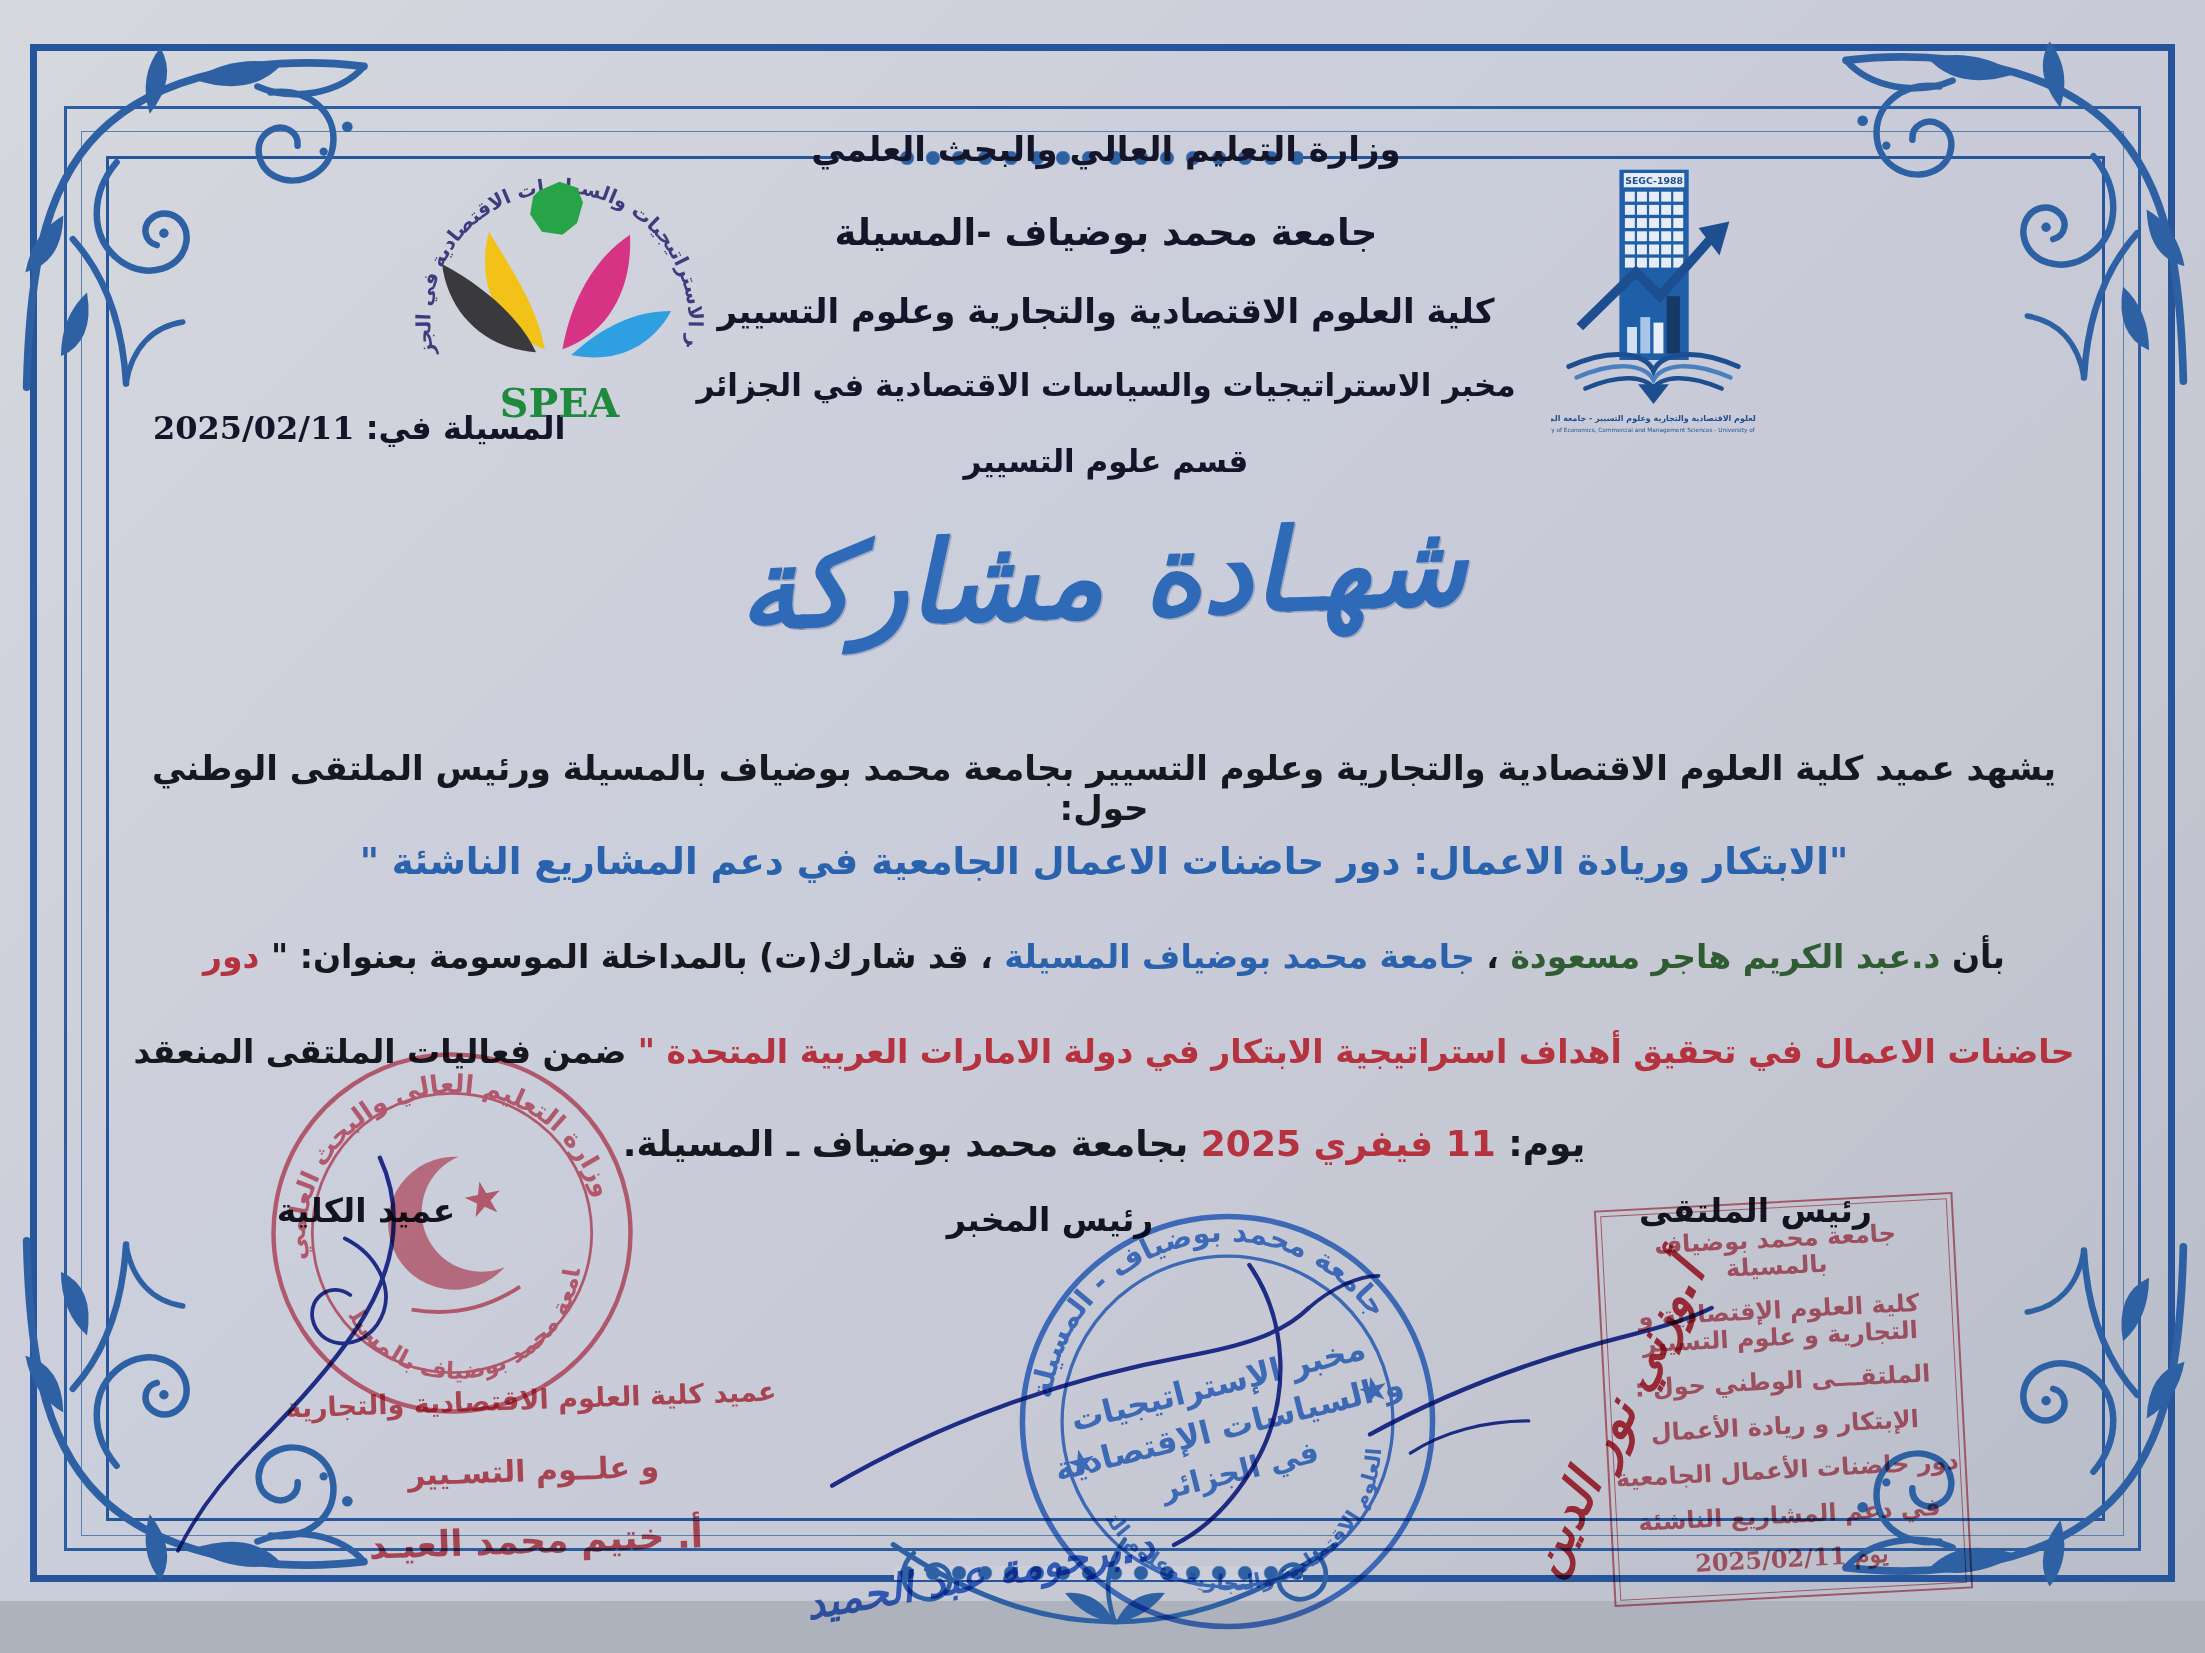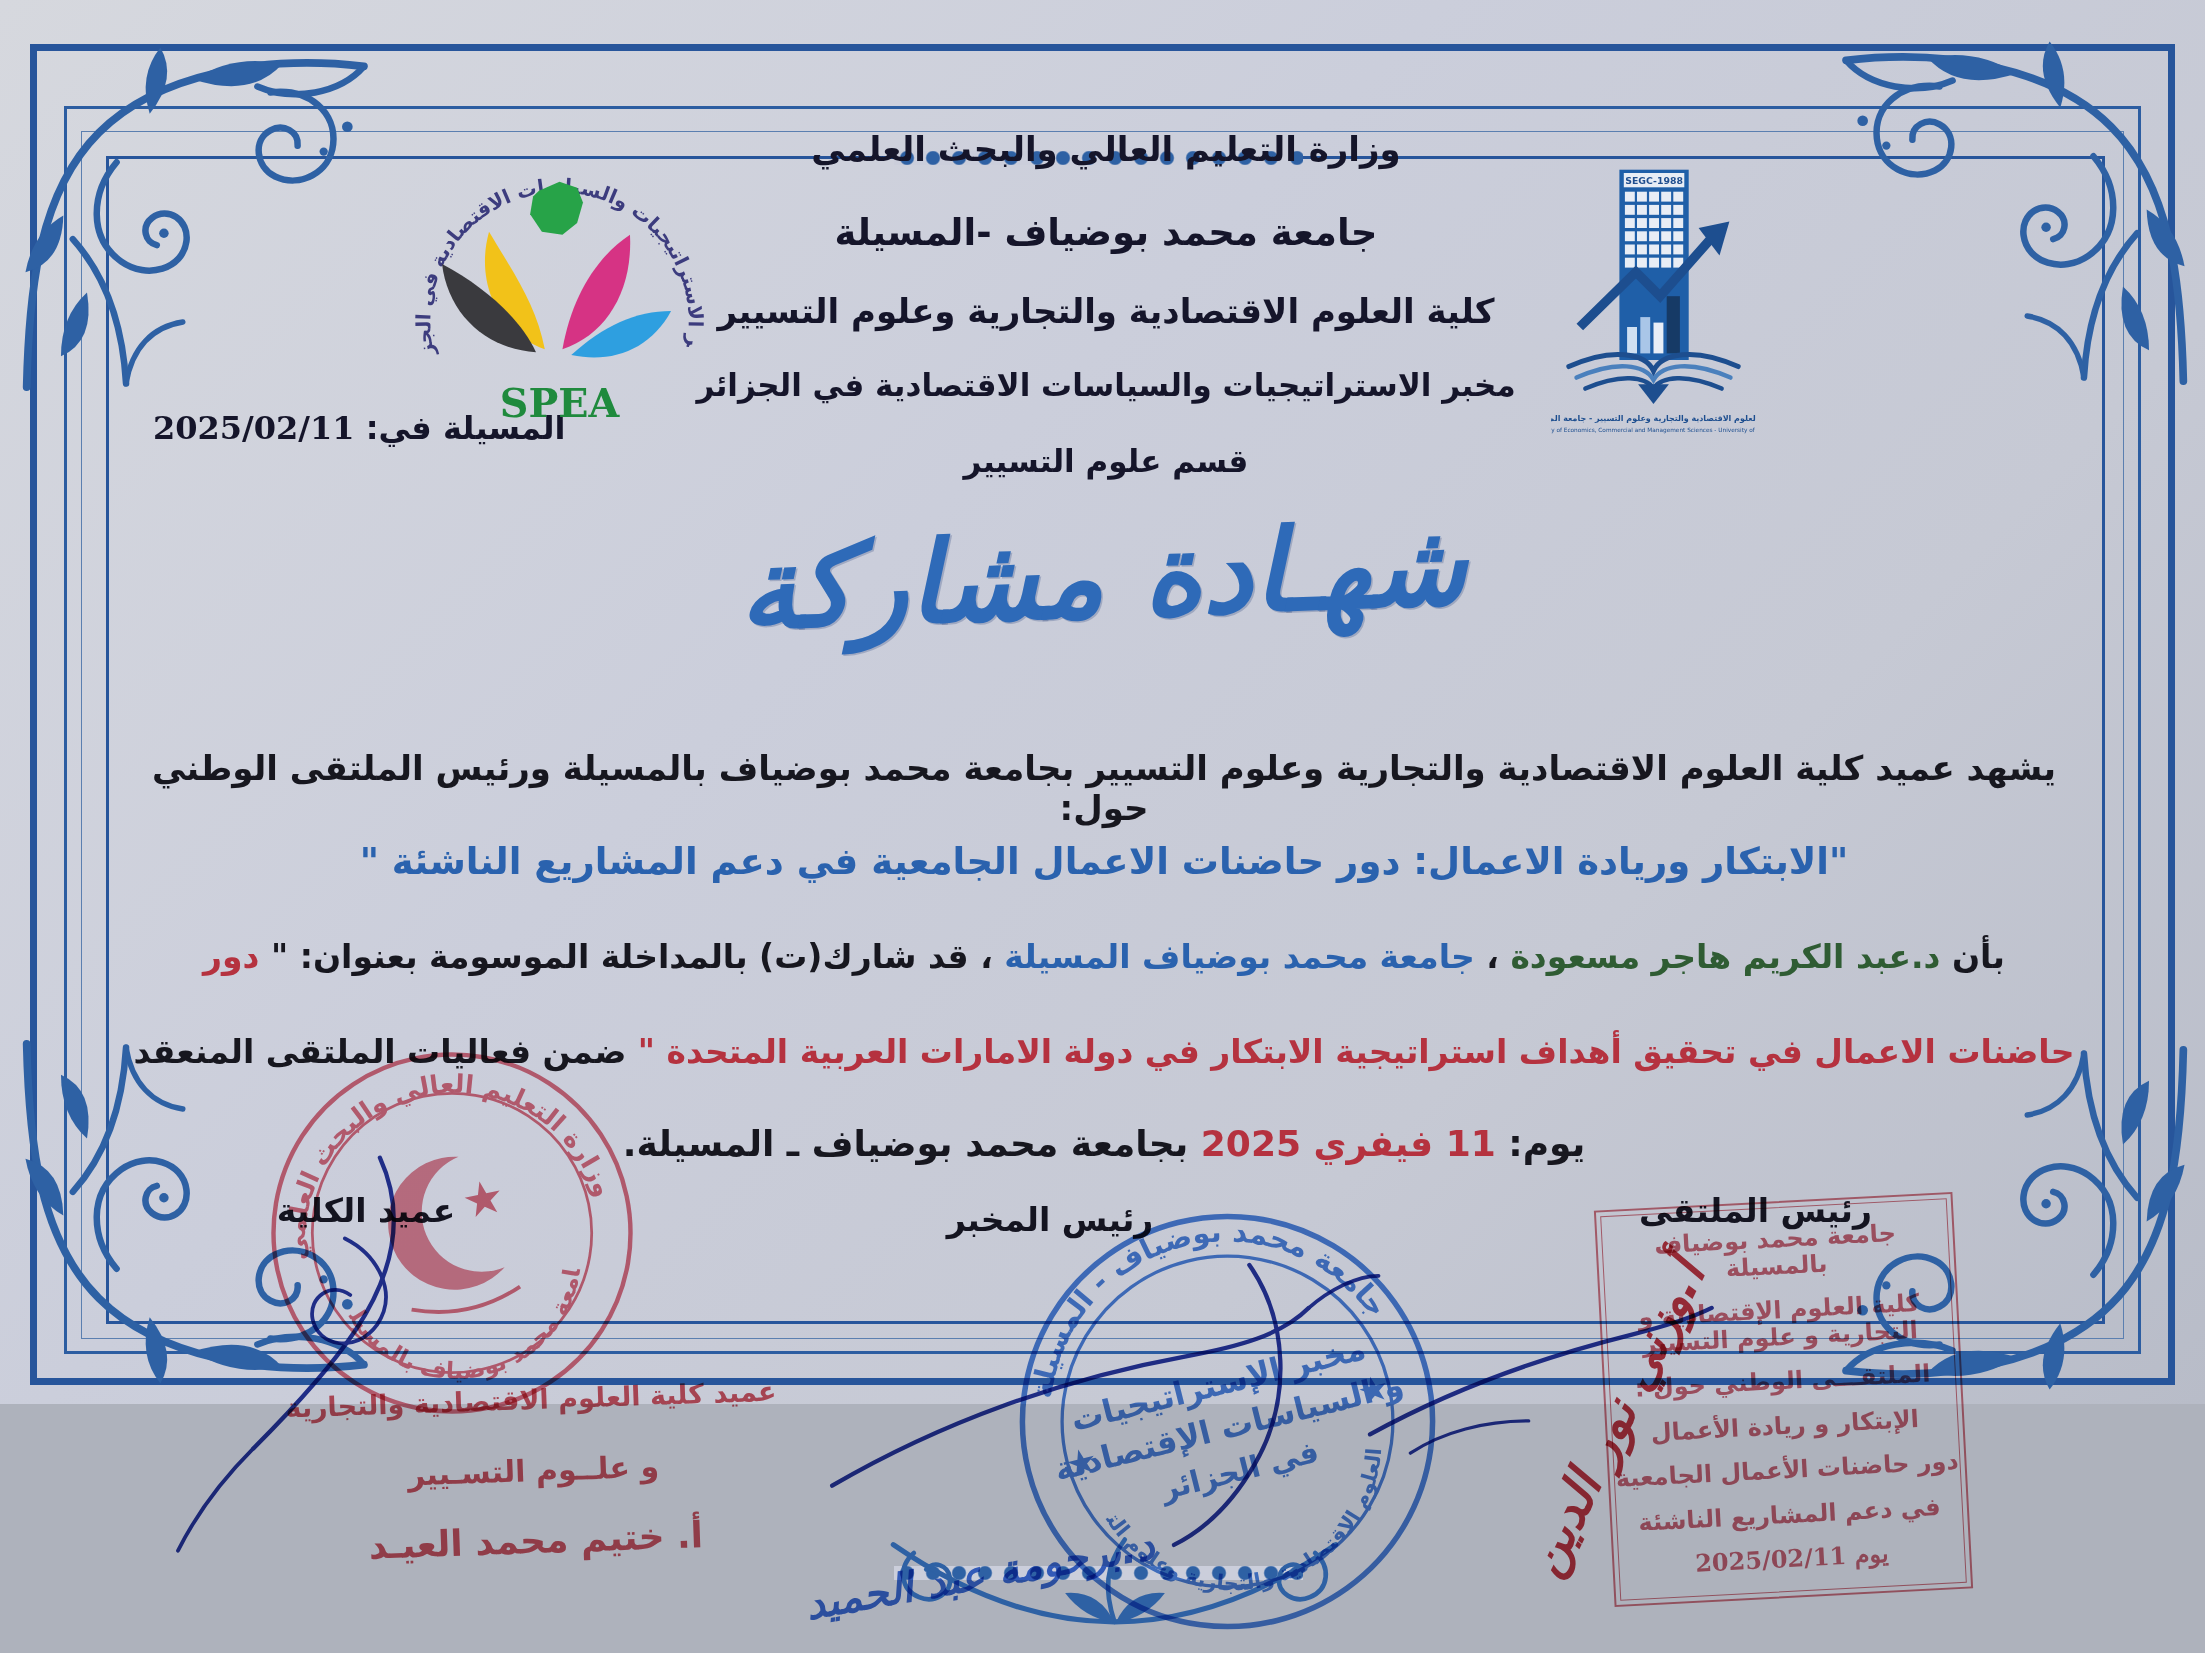--- a/index.html
+++ b/index.html
@@ -1,17 +1,17 @@
 <!DOCTYPE html>
 <html lang="ar" style="font-size:8.6px"><head>
 <meta charset="utf-8">
 <style>
   html,body{margin:0;padding:0;}
   body{width:2205px;height:1654px;overflow:hidden;background:#aeb2bc;}
-  #page{position:relative;width:2205px;height:1404px;
+  #page{position:relative;width:2205px;height:1601px;
         background:linear-gradient(135deg,#d6d8de 0%,#cbcedb 40%,#c6c9d4 70%,#b8bcc8 100%);
         font-family:"DejaVu Sans",sans-serif;}
   .abs{position:absolute;}
   
   .fr{position:absolute;border-style:solid;border-color:#27559b;pointer-events:none;}
   .fr-outer{left:30px;top:44px;right:30px;bottom:19.4px;border-width:7px;}
   .fr-mid{left:64px;top:106px;right:64px;bottom:50px;border-width:3.8px;border-color:#2c5da1;}
   .fr-thin{left:81px;top:131px;right:81px;bottom:65px;border-width:1.6px;border-color:#5b7fb0;}
   .fr-inner{left:106px;top:156px;right:100px;bottom:80px;border-width:3.2px;}
   .dotrow{position:absolute;height:14px;width:409px;background-color:#cbcedb;

